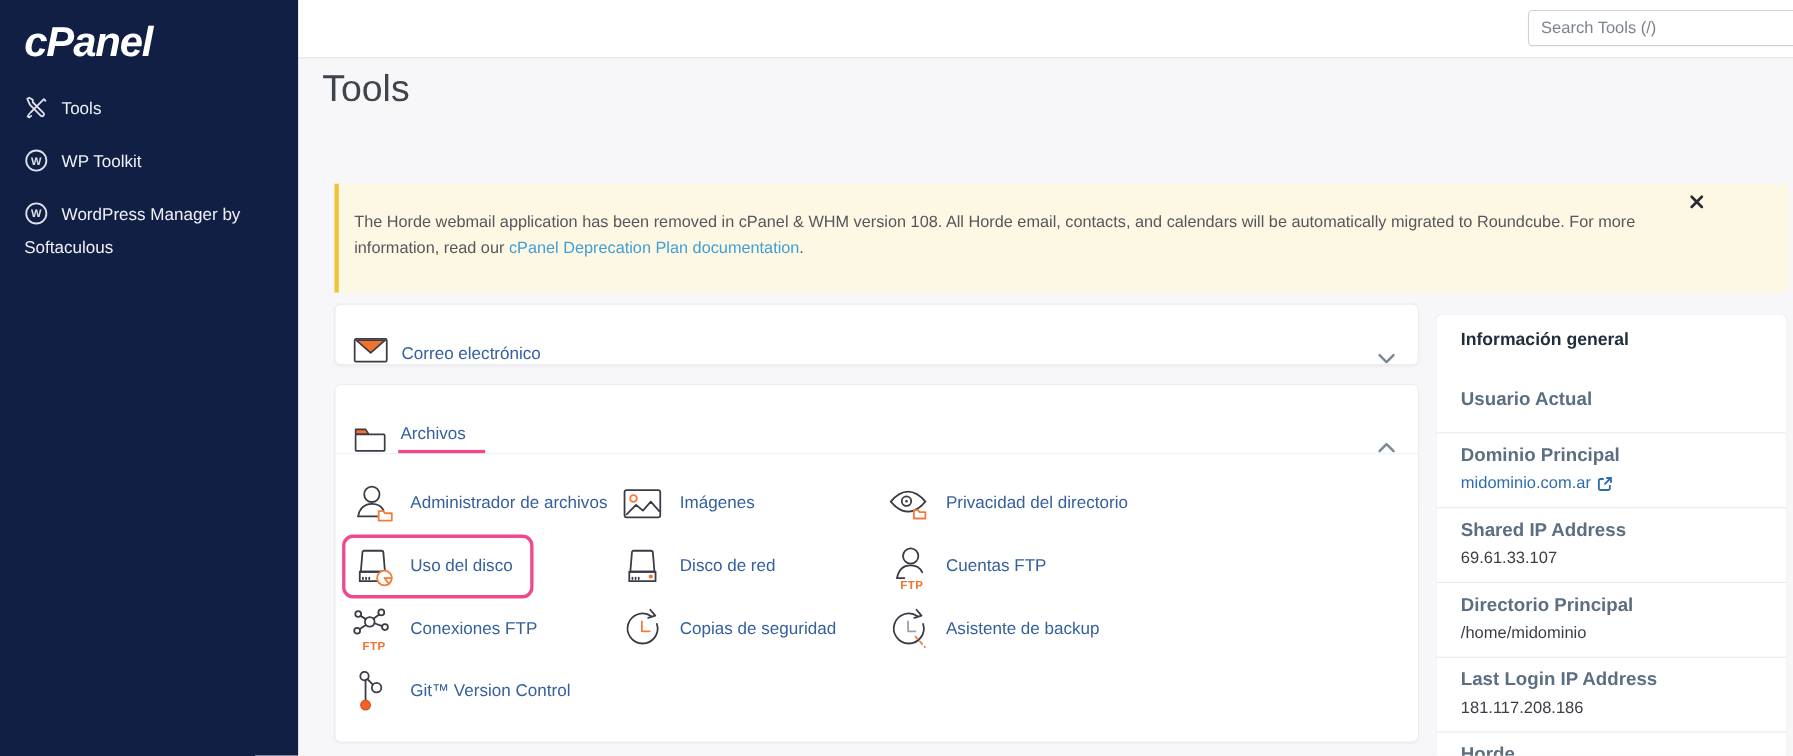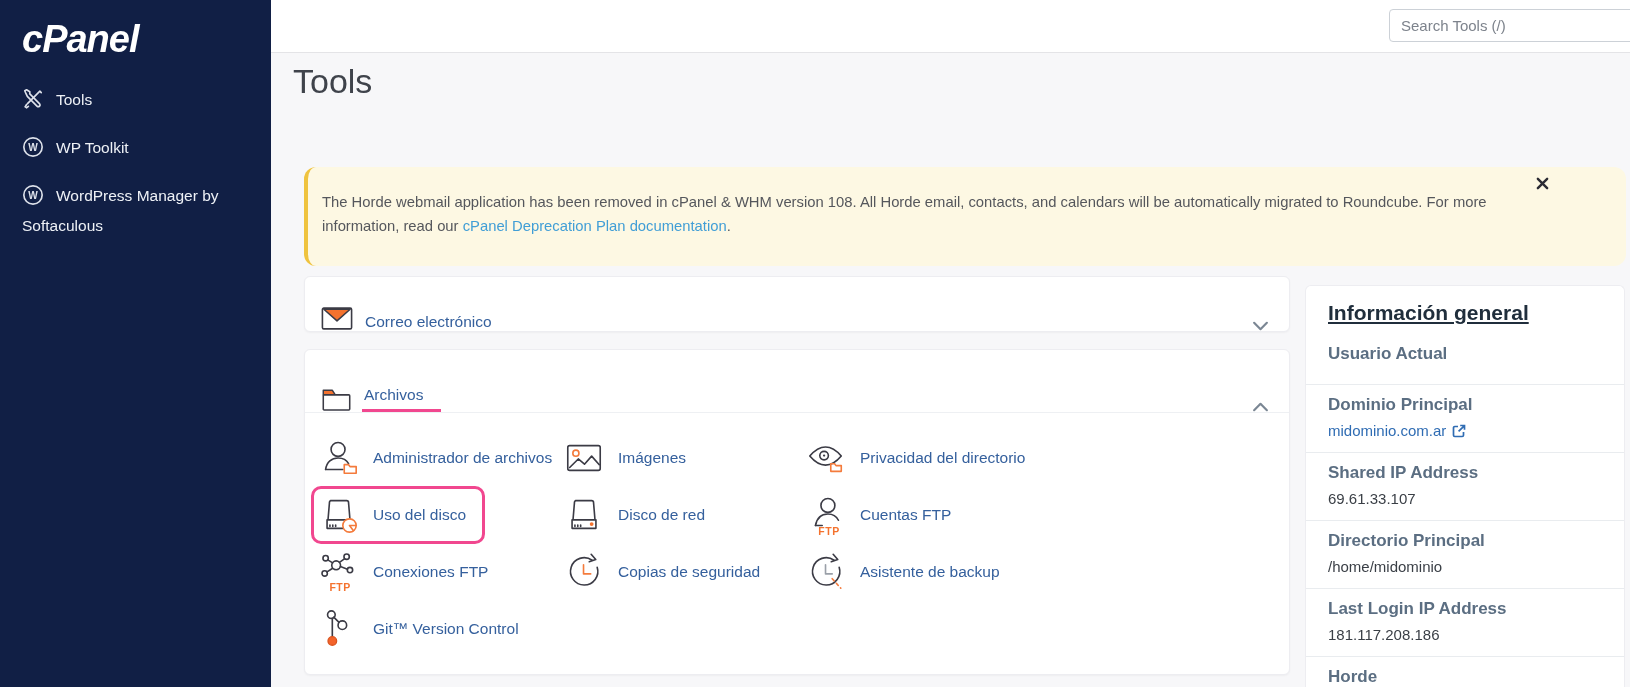--- a/index.html
+++ b/index.html
@@ -28,21 +28,21 @@
             border-bottom:1px solid #e4e4e7; }
   .search { position:absolute; left:1118px; top:9px; width:256px; height:33px; border:1px solid #ccd1d7;
             border-radius:4px; padding:0 11px; font-size:15px; font-family:inherit; color:#333; outline:none; background:#fff; }
   .search::placeholder { color:#7d838c; }
 
   
   .page-title { position:absolute; left:293px; top:62px; font-size:34px; font-weight:300; color:#3f434b; }
 
   
   .banner { position:absolute; left:304px; top:167px; width:1322px; min-height:99px; background:#fdf8e3;
-            border-left:4px solid #efc33f; border-radius:12px; padding:24px 95px 18px 14px;
+            border-left:4px solid #efc33f; border-radius:0; padding:24px 95px 18px 14px;
             font-size:14.8px; line-height:23.5px; color:#55575c; }
   .banner a { color:#419ed6; text-decoration:none; cursor:pointer; }
   .banner-close { position:absolute; top:6px; right:72px; width:20px; height:20px; background:none; border:none;
             cursor:pointer; padding:2px; }
 
   
   .card { position:absolute; left:304px; width:986px; background:#fff; border:1px solid #ededf1;
           border-radius:6px; box-shadow:0 1px 2px rgba(0,0,0,.04); }
   .card-header { display:flex; align-items:flex-end; padding:0 20px 0 16px; cursor:pointer; }
   .card-title { margin-left:12px; font-size:15.5px; color:#35609d; }
@@ -55,21 +55,21 @@
 
   .grid { margin:16px 0 0 12px; display:grid; grid-template-columns:245px 242px 1fr; grid-auto-rows:57px;
           align-items:center; }
   .item { display:flex; align-items:center; gap:12px; color:#35609d; font-size:15.5px; cursor:pointer; width:max-content; }
   .item .ic { width:44px; height:46px; display:flex; align-items:center; justify-content:center; flex:0 0 44px; }
   .hl { border:3px solid #f1478f; border-radius:10px; padding:3px 16px 3px 3px; margin-left:-6px; }
 
   
   .info-panel { position:absolute; left:1305px; top:285px; width:320px; height:402px; background:#fff;
             border:1px solid #ededf1; border-bottom:none; border-radius:6px 6px 0 0; padding-top:15px; }
-  .info-title { padding:0 22px; font-size:21px; font-weight:bold; color:#202e3c; margin-bottom:9px;text-decoration:underline; }
+  .info-title { padding:0 22px; font-size:16px; font-weight:bold; color:#202e3c; margin-bottom:24px; }
   .info-row { padding:10px 22px 13px; }
   .info-row + .info-row { border-top:1px solid #e9ecef; }
   .info-label { font-size:17px; font-weight:bold; color:#5b6e82; margin-bottom:7px; }
   .info-value { font-size:15px; color:#3a3f46; }
   .info-link { color:#2f6cb3; cursor:pointer; display:inline-flex; align-items:center; gap:6px; }
 </style>
 </head>
 <body>
 
 <aside class="sidebar">

